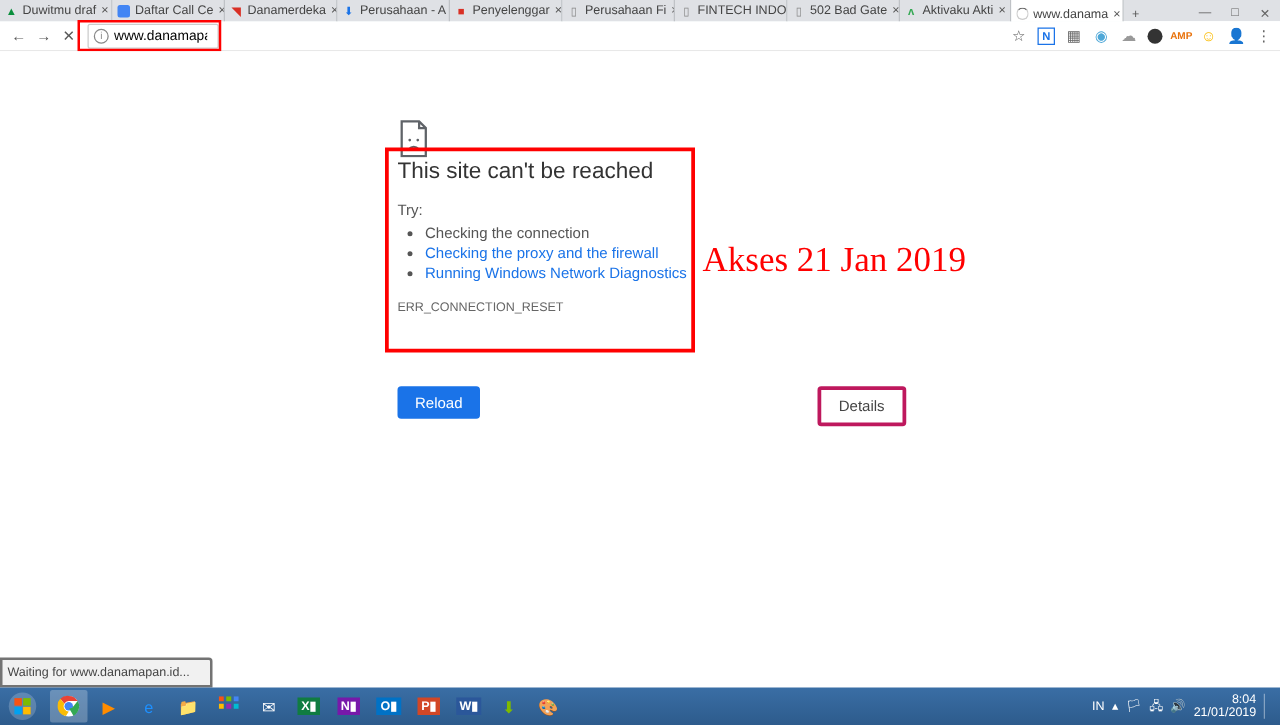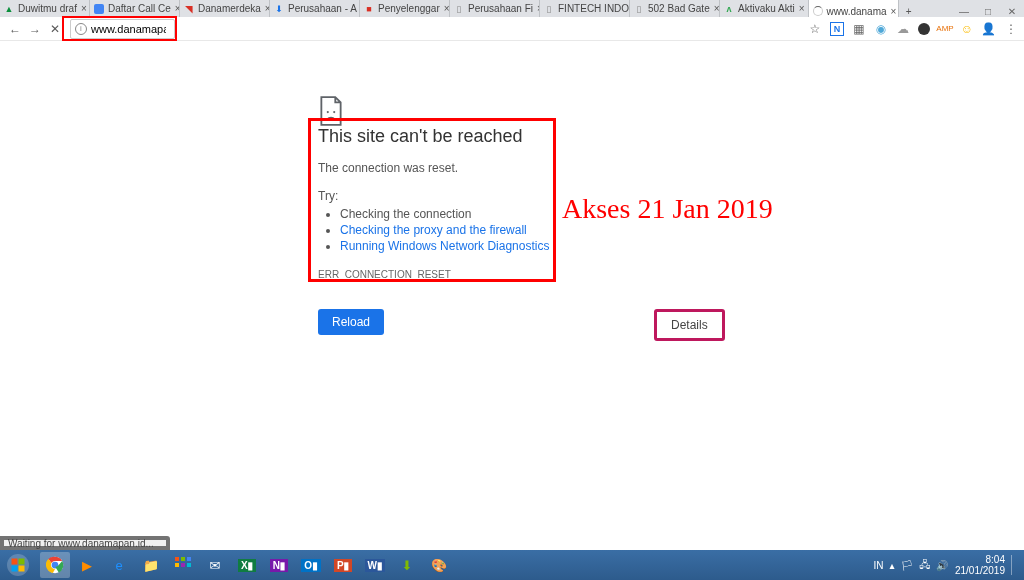--- a/index.html
+++ b/index.html
@@ -37,21 +37,21 @@
   .errorwrap ul li { margin-bottom:2px; }
   .errorwrap ul li a { color:#1a73e8; text-decoration:none; }
   .errorwrap .errcode { font-size:10px; color:#666; margin-top:16px; }
   .red-outline2 { position:absolute; border:3px solid #ff0000; left:308px; top:77px; width:248px; height:164px; pointer-events:none; }
   .reload { position:absolute; left:318px; top:268px; background:#1a73e8; color:#fff; border:none; border-radius:3px; padding:6px 14px; font-size:12px; cursor:pointer; }
   .details { position:absolute; left:654px; top:268px; background:#fff; color:#444; border:3px solid #be185d; border-radius:3px; padding:6px 14px; font-size:12px; cursor:pointer; }
   .annot { position:absolute; left:562px; top:152px; font-family: "Times New Roman", serif; font-size:28px; color:#ff0000; }
   
   .statusbar { height:18px; background:#efefef; border-top:1px solid #ddd; font-size:11px; color:#444; padding:0 4px; display:flex; align-items:center; margin-top:-5px; position:relative; }
   .statusbar::after { content:""; }
-  .statusbar { position:absolute; bottom:30px; left:0; width:170px; height:14px; background:#f1f1f1; border:4px solid #737373; border-top-right-radius:3px; font-size:10px; }
+  .statusbar { position:absolute; bottom:30px; left:0; width:170px; height:24px; background:#f1f1f1; border:2px solid #737373; border-top-right-radius:3px; font-size:10px; }
   
   .taskbar { position:absolute; bottom:0; left:0; right:0; height:30px; background: linear-gradient(#3a6ea5 0%, #2d5b8c 100%); display:flex; align-items:center; }
   .startbtn { width:36px; height:30px; display:flex; align-items:center; justify-content:center; }
   .startbtn svg { width:24px; height:24px; }
   .tasks { display:flex; align-items:center; gap:2px; margin-left:4px; }
   .taskicon { width:30px; height:26px; border-radius:2px; display:flex; align-items:center; justify-content:center; font-size:13px; color:#fff; }
   .taskicon.active { background: rgba(255,255,255,0.25); }
   .tray { margin-left:auto; display:flex; align-items:center; gap:6px; padding:0 6px; font-size:10px; color:#fff; }
   .tray .lang { font-size:10px; }
   .tray .clock { text-align:right; line-height:11px; font-size:10px; }
@@ -140,39 +140,38 @@
     </div>
     <div class="red-outline1"></div>
   </div>
   <div class="toolbar-right">
     <div class="ticon star">☆</div>
     <div class="ticon" style="border:1px solid #1a73e8;color:#1a73e8;font-size:9px;font-weight:bold;width:14px;height:14px;">N</div>
     <div class="ticon">▦</div>
     <div class="ticon" style="color:#4fa8d8">◉</div>
     <div class="ticon" style="color:#999">☁</div>
     <div class="ticon" style="color:#333;background:#333;border-radius:50%;width:12px;height:12px"></div>
-    <div class="ticon" style="color:#e8710a;font-size:8px;font-weight:normal">AMP</div>
+    <div class="ticon" style="color:#e8710a;font-size:8px;font-weight:bold">AMP</div>
     <div class="ticon" style="color:#fbbc04">☺</div>
     <div class="ticon" style="color:#d93025">👤</div>
     <div class="ticon">⋮</div>
   </div>
 </div>
 
 <div class="viewport">
   <div class="sadicon">
     <svg viewBox="0 0 24 28">
         <path fill="none" stroke="#5f6368" stroke-width="1.7" d="M3 1 h13 l5 5 v21 h-18 z M16 1 v5 h5"></path>
         <circle cx="9" cy="15" r="1" fill="#5f6368"></circle>
         <circle cx="15" cy="15" r="1" fill="#5f6368"></circle>
         <path fill="none" stroke="#5f6368" stroke-width="1.5" d="M8 22 q4 -4 8 0"></path>
       </svg>
   </div>
   <div class="errorwrap">
     <h1>This site can't be reached</h1>
-    <div class="sub">The connection was reset.</div>
     <div class="try">Try:</div>
     <ul>
       <li><span>Checking the connection</span></li>
       <li><a href="#">Checking the proxy and the firewall</a></li>
       <li><a href="#">Running Windows Network Diagnostics</a></li>
     </ul>
     <div class="errcode">ERR_CONNECTION_RESET</div>
   </div>
   <div class="red-outline2"></div>
   <button class="reload">Reload</button>

